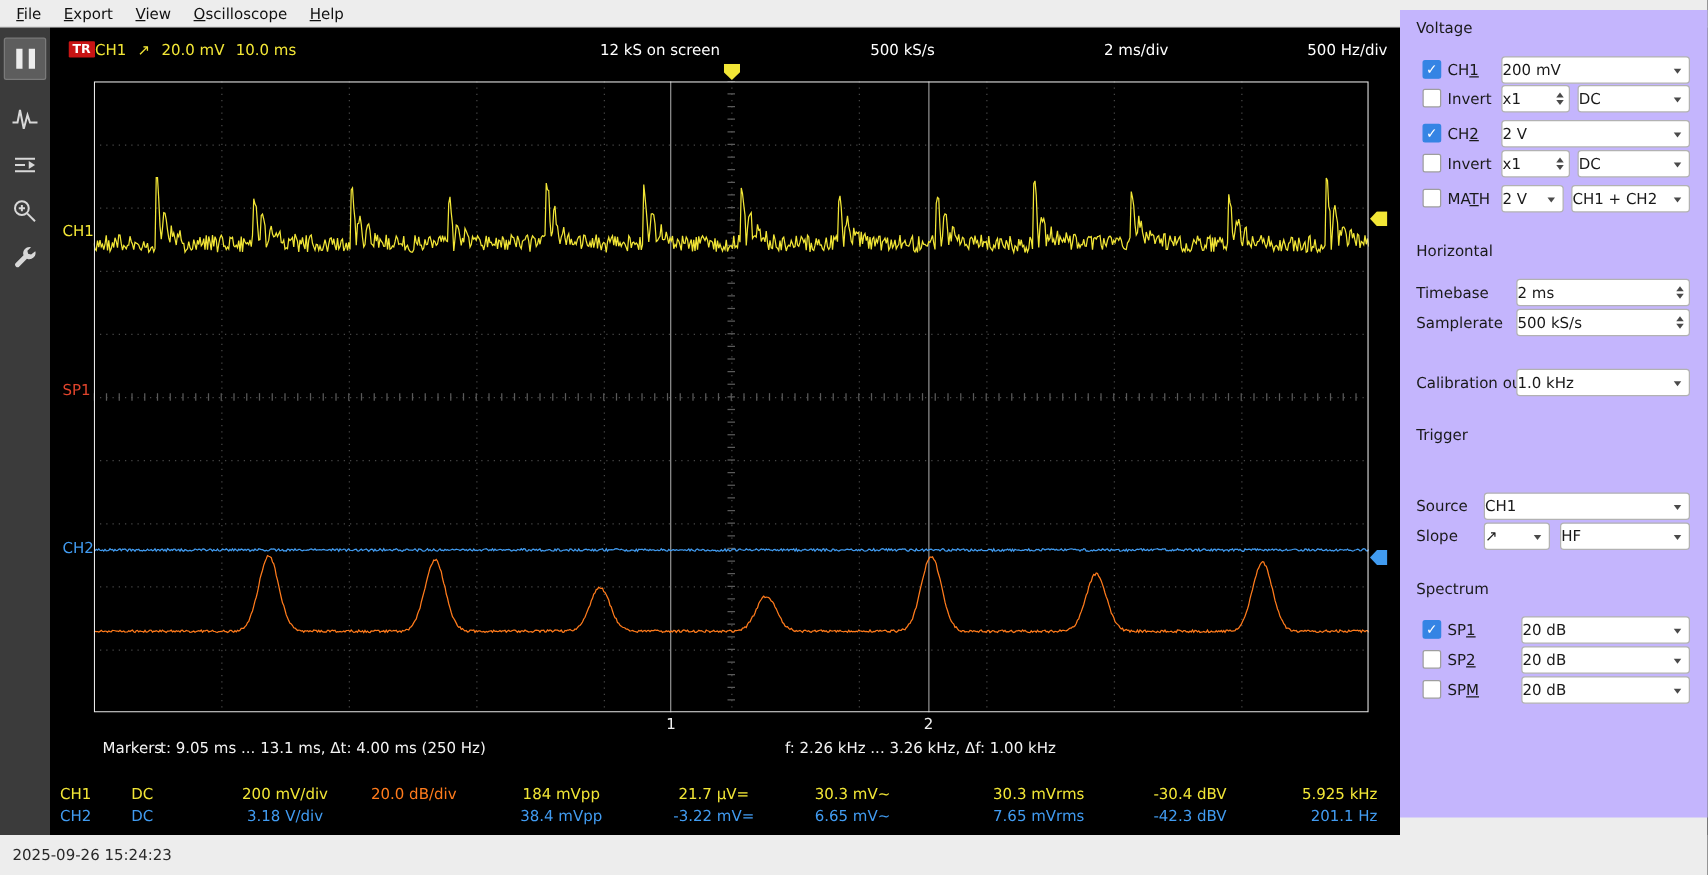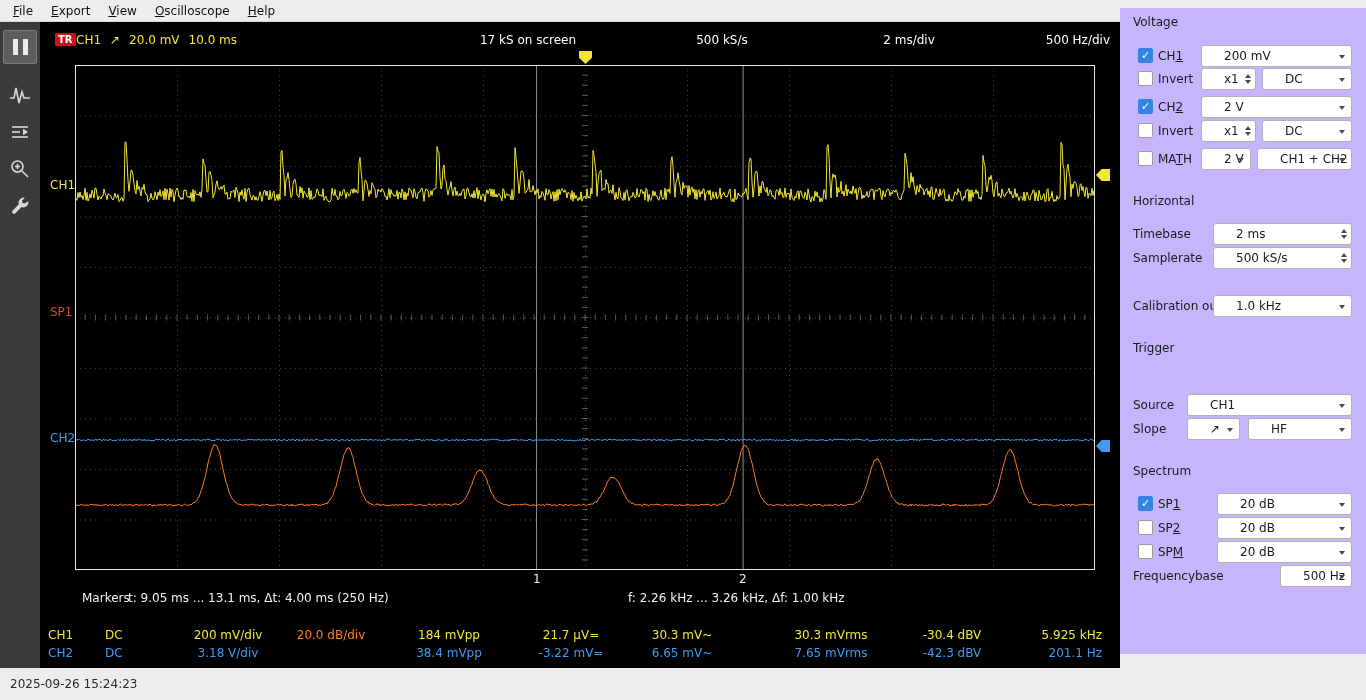--- a/index.html
+++ b/index.html
@@ -50,21 +50,21 @@
   .panel{position:absolute;left:1120px;top:8px;width:282px;height:646px;background:#c4b5fd;color:#1a1a1a}
   .sec-head{position:absolute;left:13px;right:6px;height:16px}
   .sec-title{line-height:16px}
   .win-icon{position:absolute;right:2px;top:2px}
   .prow{position:absolute;left:0;width:246px;height:22px}
   .plabel{position:absolute;line-height:22px;white-space:nowrap}
   .checkbox{position:absolute;width:15px;height:15px;background:#fff;border:1px solid #9e9e9e;border-radius:2px}
   .checkbox.checked{background:var(--accent,#3584e4);border-color:var(--accent,#3584e4)}
   .checkbox .check{display:none;position:absolute;left:0;top:0;width:13px;text-align:center;line-height:13px;font-size:11px;color:#fff}
   .checkbox.checked .check{display:block}
-  .combo,.spin{position:absolute;top:0;height:22px;background:#fff;border:1px solid #b2b2b2;border-radius:3px;display:flex;align-items:center;padding:0 16px 0 22px;white-space:nowrap;overflow:hidden}
+  .combo,.spin{position:absolute;top:0;height:22px;background:#fff;border:1px solid #b2b2b2;border-radius:3px;display:flex;align-items:center;padding:0 16px 0 0;white-space:nowrap;overflow:hidden}
   .combo .arrow{position:absolute;right:6px;top:9px;width:0;height:0;border-left:3.5px solid transparent;border-right:3.5px solid transparent;border-top:4.5px solid #4a4a4a}
   .spin .updown{position:absolute;right:4px;top:5px;display:flex;flex-direction:column;gap:2px}
   .spin .updown i{display:block;width:0;height:0;border-left:3.5px solid transparent;border-right:3.5px solid transparent}
   .spin .updown i.up{border-bottom:4px solid #4a4a4a}
   .spin .updown i.down{border-top:4px solid #4a4a4a}
 
   
   .footer{position:absolute;left:0;top:668px;width:1366px;height:32px;background:#ededed;display:flex;align-items:center;padding-left:10px;color:#2a2a2a}
 </style>
 </head>
@@ -112,21 +112,21 @@
 </div>
 
 <div class="scope">
   <span class="tr-badge">TR</span>
   <div class="trig-info">
     <span>CH1</span>
     <span>↗</span>
     <span>20.0 mV</span>
     <span>10.0 ms</span>
   </div>
-  <span class="hdr center" style="left:488px">17 kS on screen</span>
+  <span class="hdr center" style="left:488px">12 kS on screen</span>
   <span class="hdr center" style="left:682px">500 kS/s</span>
   <span class="hdr center" style="left:869px">2 ms/div</span>
   <span class="hdr" style="right:10px">500 Hz/div</span>
 
   <div class="trig-pos-marker"></div>
 
   <svg id="scope-svg" width="1020" height="505">
       <line x1="102.5" y1="0" x2="102.5" y2="505" class="grid"></line>
       <line x1="0" y1="51" x2="1020" y2="51" class="grid"></line>
       <line x1="204.5" y1="0" x2="204.5" y2="505" class="grid"></line>
@@ -498,24 +498,17 @@
       </span>
   </div>
   <div class="prow" style="top:533px">
     <span class="checkbox" style="left:18px;top:3px"></span>
     <span class="plabel" style="left:38px"><span>SP</span><u>M</u><span></span></span>
     <span class="combo" style="left:97px;width:135px">
         <span>20 dB</span>
         <span class="arrow"></span>
       </span>
   </div>
-  <div class="prow" style="top:557px">
-    <span class="plabel" style="left:13px">Frequencybase</span>
-    <span class="combo" style="left:160px;width:72px">
-        <span>500 Hz</span>
-        <span class="arrow"></span>
-      </span>
-  </div>
 </div>
 
 <div class="footer">
   <span>2025-09-26 15:24:23</span>
 </div>
 
 </body></html>

